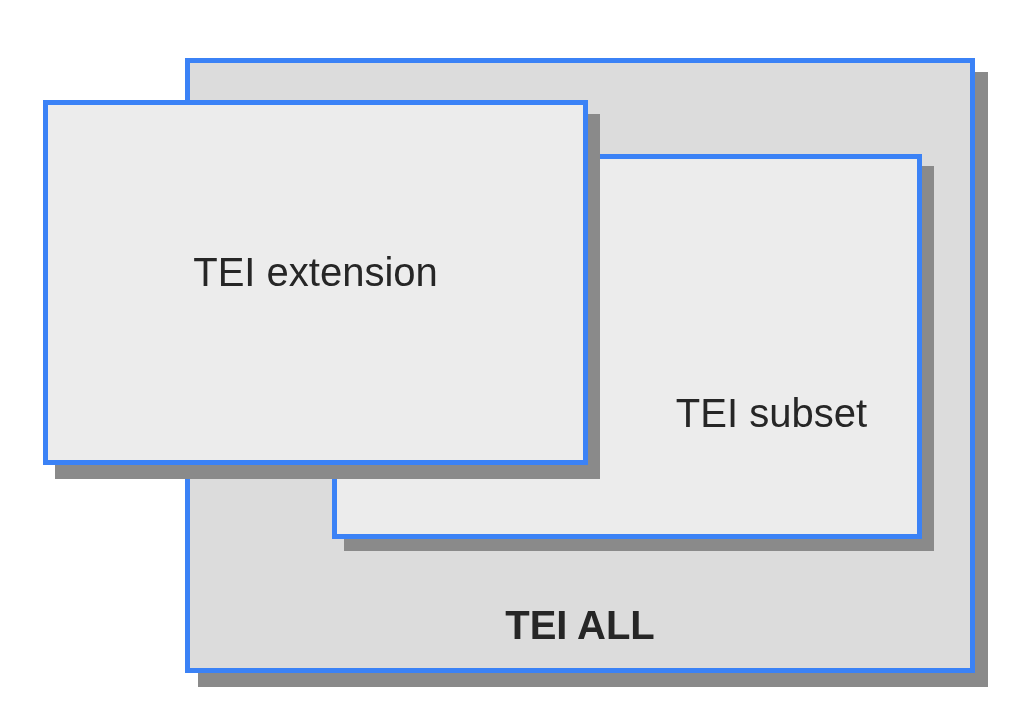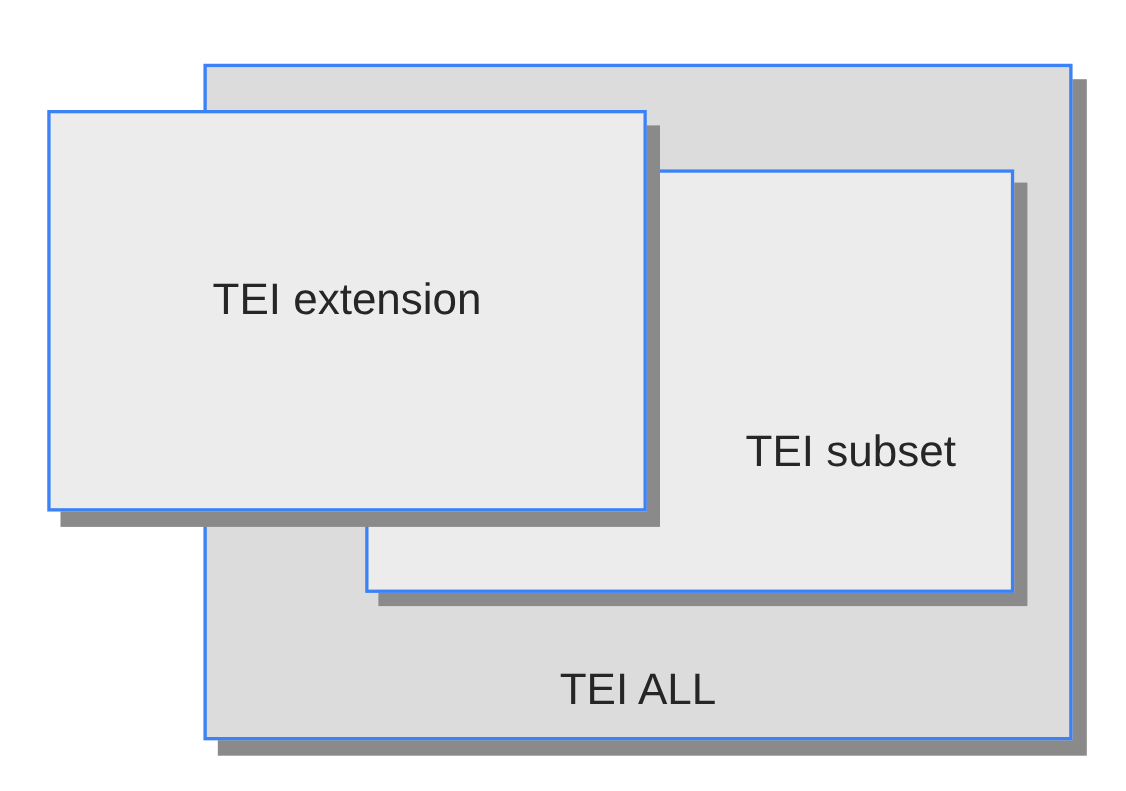--- a/index.html
+++ b/index.html
@@ -15,21 +15,21 @@
       position: relative;
       overflow: hidden;
     }
     .diagram-container {
       position: absolute;
       width: 100%;
       height: 100%;
     }
     .box {
       position: absolute;
-      border: 3px solid #3b82f6;
+      border: 5px solid #3b82f6;
     }
     .box-shadow {
       position: absolute;
       background: #8a8a8a;
     }
     
     .tei-all-shadow {
       left: 198px;
       top: 72px;
       width: 790px;
@@ -42,20 +42,21 @@
       height: 615px;
       background: #dcdcdc;
     }
     .tei-all-label {
       position: absolute;
       left: 50%;
       bottom: 20px;
       transform: translateX(-50%);
       font-size: 40px;
       color: #262626;
+      font-weight: bold;
     }
     
     .tei-subset-shadow {
       left: 344px;
       top: 166px;
       width: 590px;
       height: 385px;
     }
     .tei-subset {
       left: 332px;

